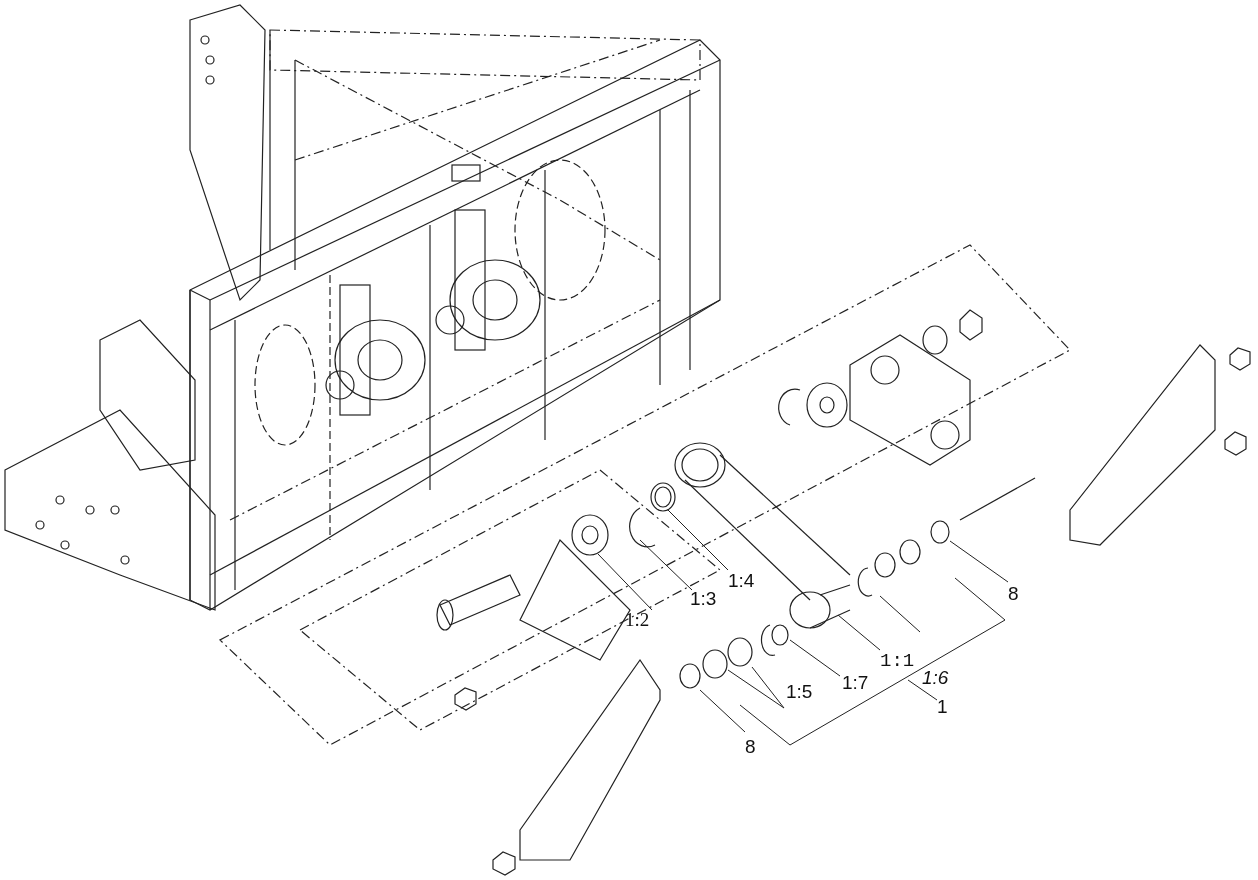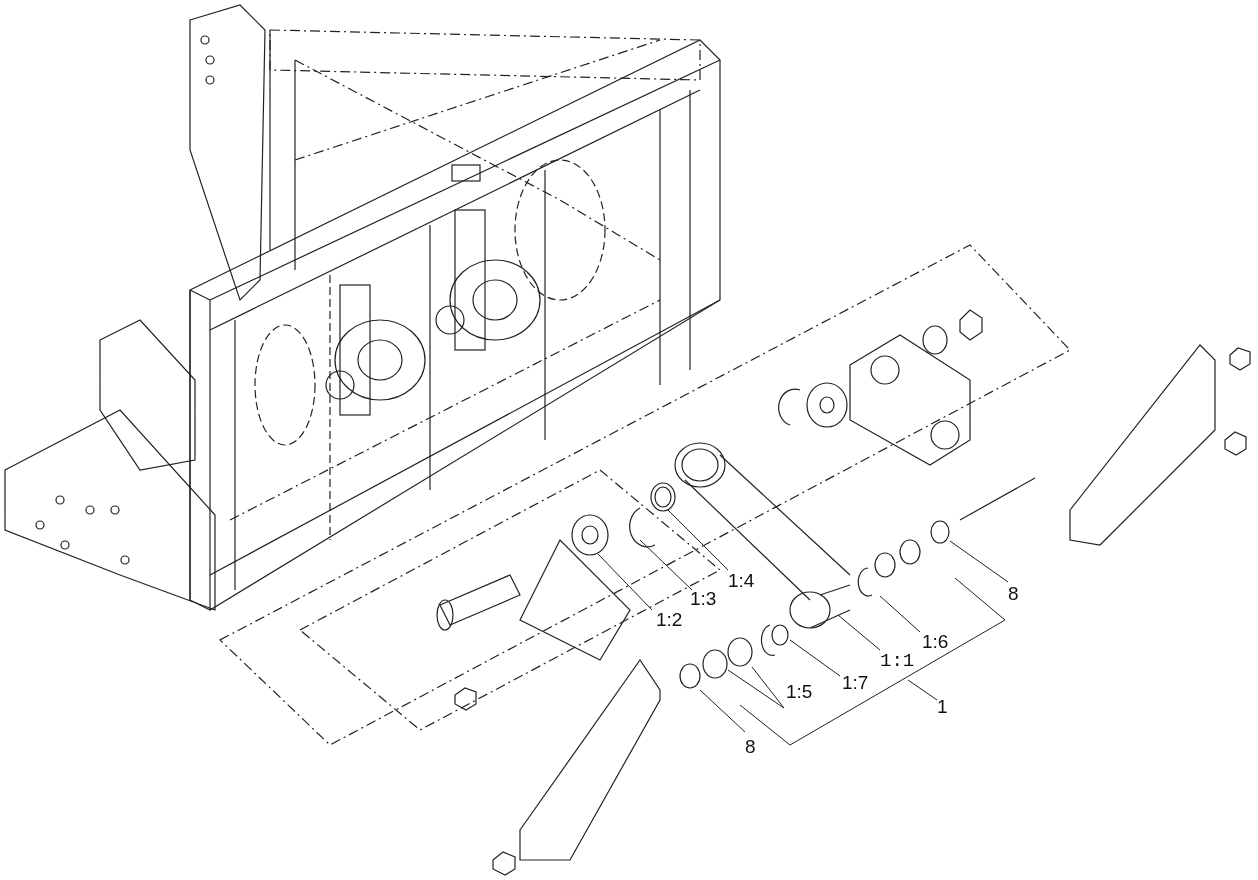--- a/index.html
+++ b/index.html
@@ -134,22 +134,22 @@
       <line x1="728" y1="670" x2="784" y2="708"></line>
       <line x1="752" y1="667" x2="784" y2="708"></line>
       <line x1="700" y1="690" x2="745" y2="732"></line>
       <line x1="950" y1="541" x2="1008" y2="582"></line>
       <polyline points="955,578 1005,620 790,745 740,705"></polyline>
       <line x1="908" y1="680" x2="937" y2="700"></line>
     </g>
   </g>
 </svg>
 
-<div class="callout" style="left:656px;top:610px;">1:2</div>
+<div class="callout" style="left:625px;top:610px;font-family:Liberation Serif, serif;">1:2</div>
 <div class="callout" style="left:690px;top:589px;">1:3</div>
 <div class="callout" style="left:728px;top:571px;text-align:right;">1:4</div>
 <div class="callout" style="left:880px;top:652px;font-family:Liberation Mono, monospace;">1:1</div>
-<div class="callout" style="left:922px;top:632px;">1:6</div>
+<div class="callout" style="left:922px;top:668px;font-style:italic;">1:6</div>
 <div class="callout" style="left:842px;top:673px;text-align:center;">1:7</div>
 <div class="callout" style="left:786px;top:682px;">1:5</div>
 <div class="callout" style="left:937px;top:697px;">1</div>
 <div class="callout" style="left:1008px;top:584px;">8</div>
 <div class="callout" style="left:745px;top:737px;">8</div>
 
 </body></html>

